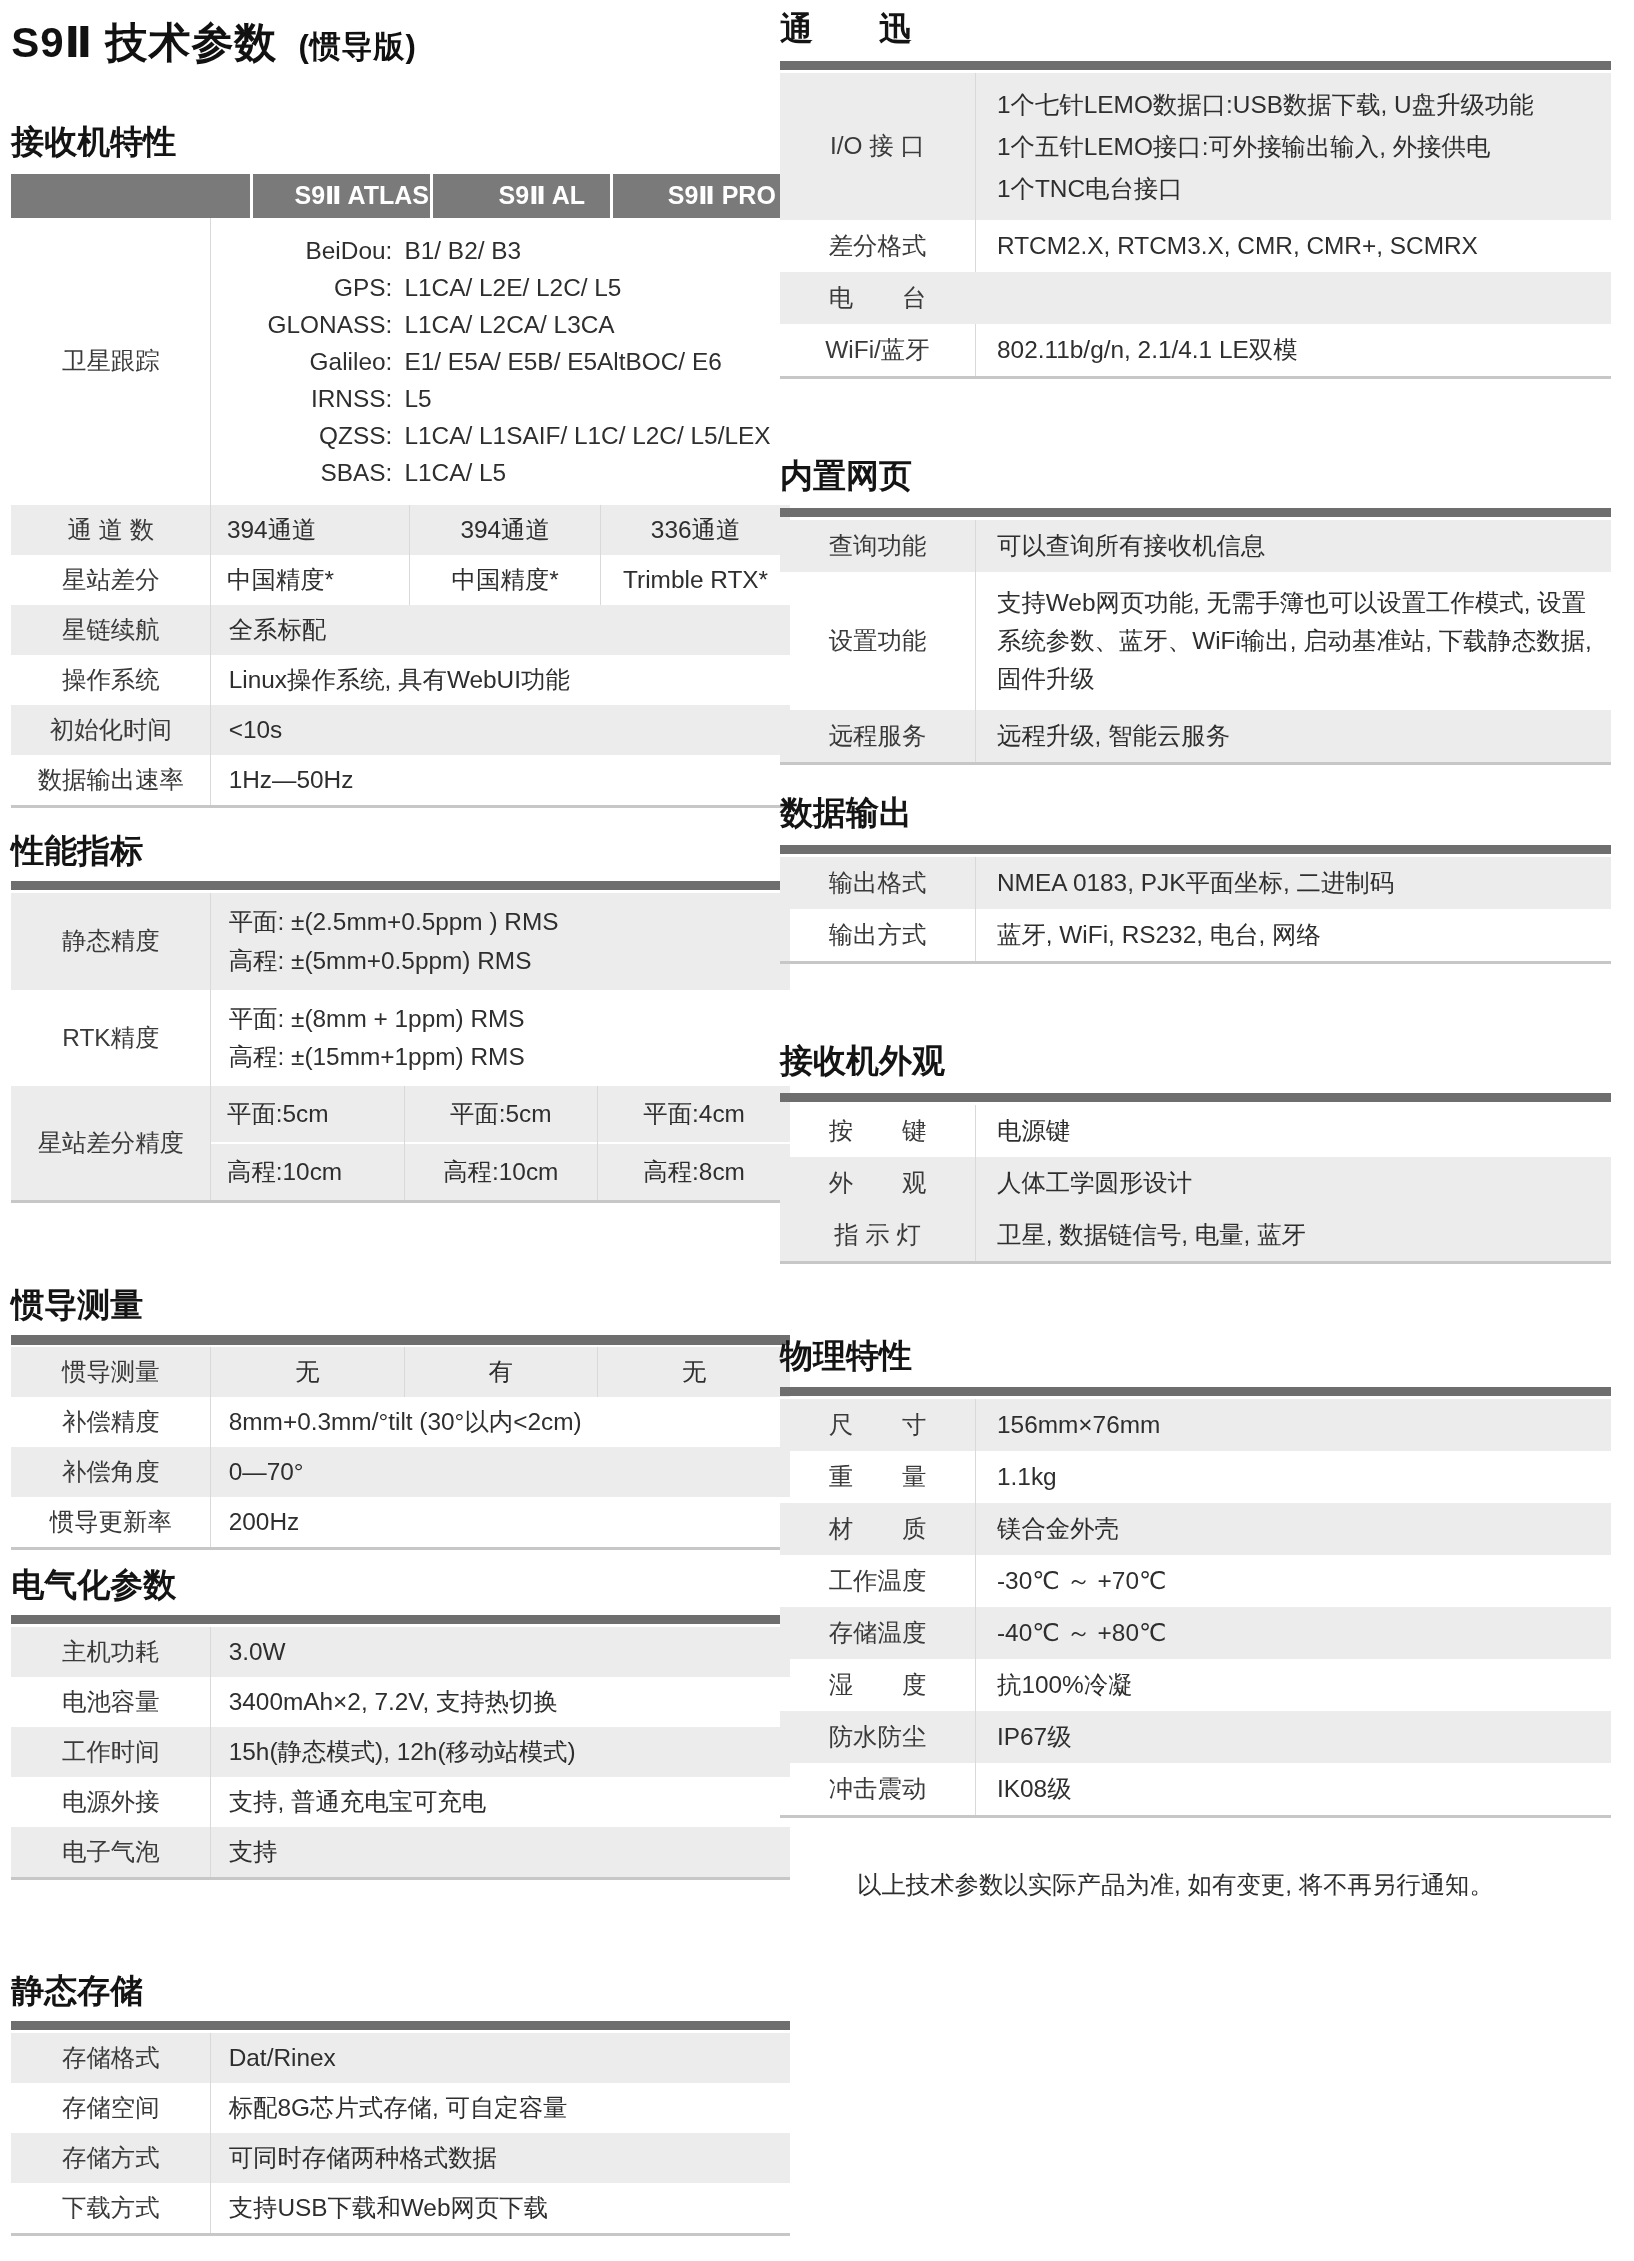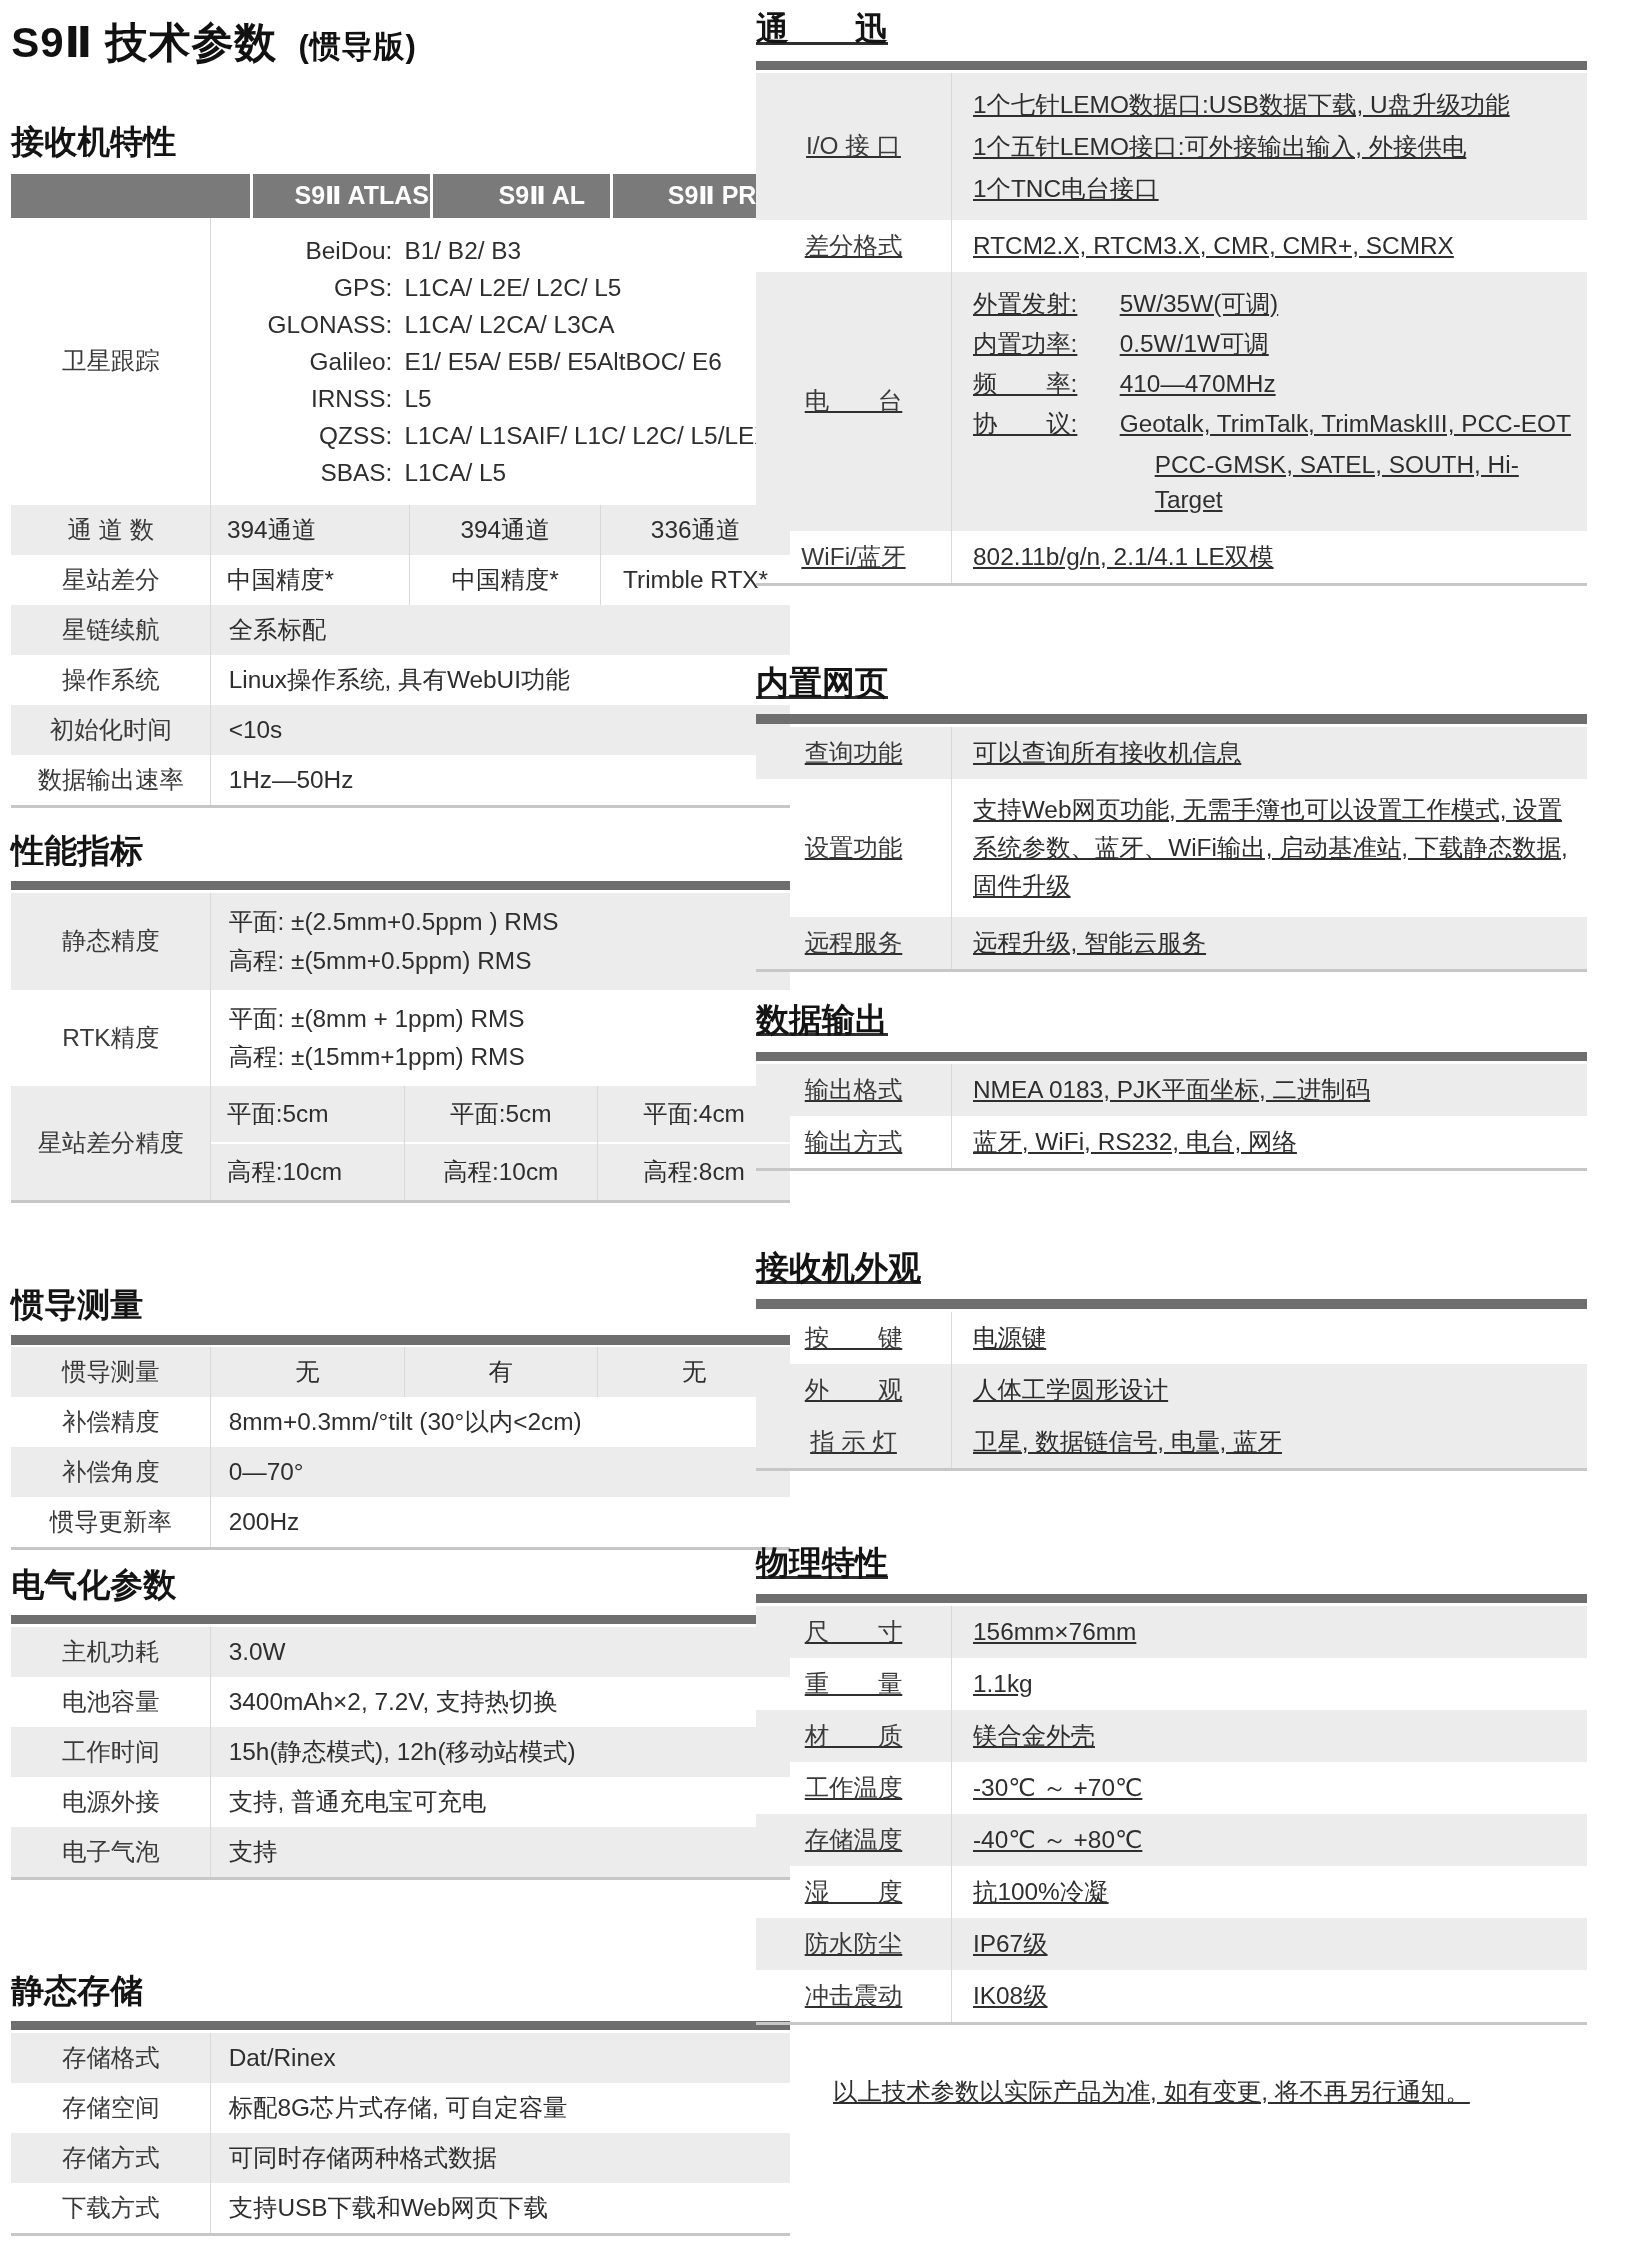--- a/index.html
+++ b/index.html
@@ -5,21 +5,21 @@
   html,body { margin:0; padding:0; background:#ffffff; }
   body {
     width:1634px; height:2261px;
     font-family:"Liberation Sans","DejaVu Sans",sans-serif;
     color:#2f2f2f;
     -webkit-font-smoothing:antialiased;
   }
   .page { position:relative; width:1634px; height:2261px; overflow:hidden; }
   .col { position:absolute; top:0; }
   .col-left  { left:11.3px;  width:779px; }
-  .col-right { left:756px; width:831px;text-decoration:underline; }
+  .col-right { left:780px; width:831px; }
 
   .doc-title { margin-top:15px; font-size:42px; font-weight:bold; color:#111; letter-spacing:0.9px; }
   .doc-title .suffix { font-size:31px; margin-left:8.7px; }
 
   .sec-title { font-size:33px; font-weight:bold; color:#141414; }
 
   .tbl { border-bottom:3.5px solid #c7c7c7; }
   .topbar { height:9.6px; background:#6e6e6e; margin-bottom:2.6px; }
 
   
@@ -284,32 +284,20 @@
           <div>1个五针LEMO接口:可外接输出输入, 外接供电</div>
           <div>1个TNC电台接口</div>
         </div>
       </div>
       <div class="rr">
         <div class="lbl">差分格式</div>
         <div class="val">RTCM2.X, RTCM3.X, CMR, CMR+, SCMRX</div>
       </div>
       <div class="rr gray">
         <div class="lbl">电　　台</div>
-        <div class="pairs">
-          <div class="pk">外置发射:</div>
-          <div class="pv">5W/35W(可调)</div>
-          <div class="pk">内置功率:</div>
-          <div class="pv">0.5W/1W可调</div>
-          <div class="pk">频　　率:</div>
-          <div class="pv">410—470MHz</div>
-          <div class="pk">协　　议:</div>
-          <div class="pv">Geotalk, TrimTalk, TrimMaskIII, PCC-EOT</div>
-          <div class="pk"></div>
-          <div class="pv cont">PCC-GMSK, SATEL, SOUTH, Hi-Target</div>
-        </div>
       </div>
       <div class="rr">
         <div class="lbl">WiFi/蓝牙</div>
         <div class="val">802.11b/g/n, 2.1/4.1 LE双模</div>
       </div>
     </div>
 
     <div class="sec-title" style="margin-top:75px;">内置网页</div>
     <div class="tbl" style="margin-top:8.7px;">
       <div class="topbar"></div>

